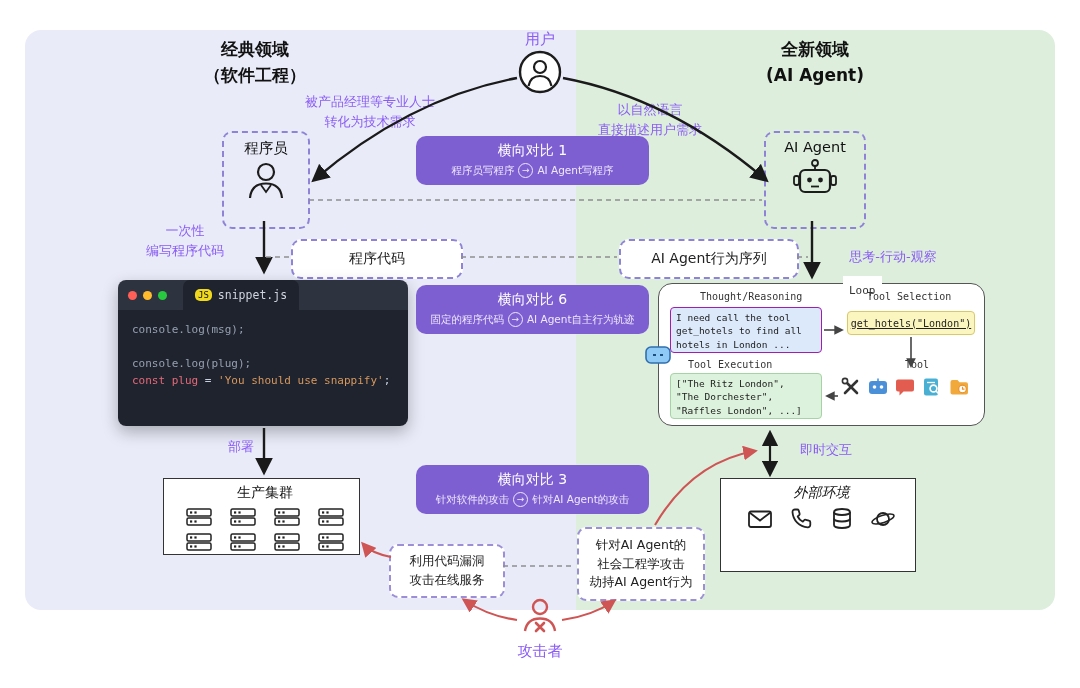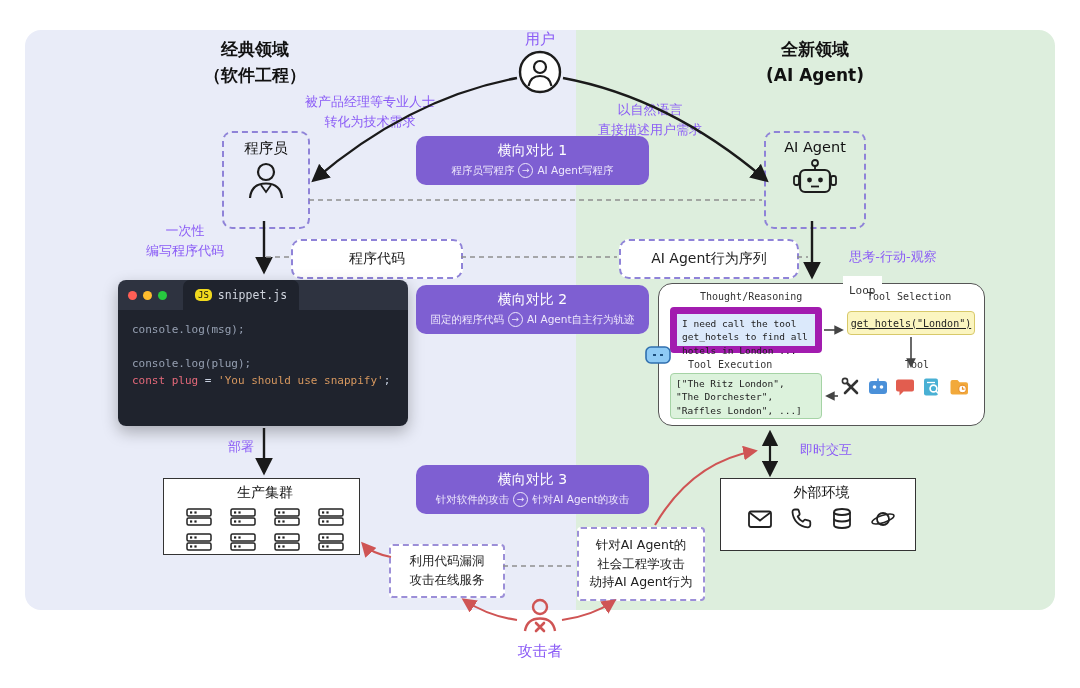--- a/index.html
+++ b/index.html
@@ -65,39 +65,39 @@
   .tok-plain{color:#96a0b2;}
 
   
   .loop-box{position:absolute;left:658px;top:283px;width:327px;height:143px;z-index:2;
     background:#fff;border:1.6px solid #555;border-radius:14px;box-sizing:border-box;}
   .loop-label{position:absolute;left:843px;top:276px;z-index:3;background:#fff;padding:8px 6px;
     font-family:"DejaVu Sans Mono",monospace;font-size:11px;color:#333;}
   .loop-small-label{position:absolute;z-index:3;font-family:"DejaVu Sans Mono",monospace;font-size:10px;color:#333;}
   .mono-box{position:absolute;z-index:3;font-family:"DejaVu Sans Mono","Liberation Mono",monospace;
     border-radius:4px;box-sizing:border-box;}
-  .thought-box{left:670px;top:307px;width:152px;height:46px;background:#dbe9fb;border:7px solid #a21caf;
+  .thought-box{left:670px;top:307px;width:152px;height:46px;background:#dbe9fb;border:1px solid #a21caf;
     font-size:9.5px;line-height:1.42;padding:3px 5px;color:#222;}
   .selection-box{left:847px;top:311px;width:128px;height:24px;background:#fbf5c0;border:1px solid #d8c96a;
     font-size:10px;display:flex;align-items:center;justify-content:center;text-decoration:underline;color:#222;}
   .execution-box{left:670px;top:373px;width:152px;height:46px;background:#dcf2dc;border:1px solid #a5d3a5;
     font-size:9.5px;line-height:1.42;padding:3px 5px;color:#222;}
   .tool-icons{position:absolute;left:840px;top:372px;width:140px;height:30px;z-index:3;
     display:flex;align-items:center;gap:5px;}
   .loop-robot{position:absolute;left:645px;top:344px;z-index:4;}
 
   
   .solid-box{position:absolute;z-index:2;background:#fff;border:1.3px solid #333;box-sizing:border-box;padding-left:7px;}
   .solid-box .box-label{font-size:14px;text-align:center;margin-top:5px;color:#111;}
   .server-grid{display:grid;grid-template-columns:repeat(4,26px);gap:7px 18px;justify-content:center;margin-top:6px;}
   .env-icons{display:flex;justify-content:space-between;padding:4px 18px 0;}
 
   
   .attack-box{
-    position:absolute;z-index:3;border:2px dashed #9c8fd8;border-radius:4px;background:#fff;
+    position:absolute;z-index:3;border:2px dashed #9c8fd8;border-radius:9px;background:#fff;
     display:flex;align-items:center;justify-content:center;font-size:12.5px;line-height:1.5;
     text-align:center;color:#222;
   }
 
   .overlay{position:absolute;left:0;top:0;z-index:4;pointer-events:none;}
   .icon-wrap{display:inline-flex;align-items:center;justify-content:center;}
 </style>
 </head>
 <body>
 
@@ -181,21 +181,21 @@
   </div>
   <div class="editor-body" id="code-body">
       <div class="code-line"><span class="tok-plain">console.log(msg);</span></div>
       <div class="code-line">&nbsp;</div>
       <div class="code-line"><span class="tok-plain">console.log(plug);</span></div>
       <div class="code-line"><span class="tok-kw">const plug</span><span class="tok-op"> = </span><span class="tok-str">'You should use snappify'</span><span class="tok-op">;</span></div>
     </div>
 </div>
 
 <div class="banner" style="left:416px;top:285px;">
-  <div class="banner-title">横向对比 2</div>
+  <div class="banner-title">横向对比 6</div>
   <div class="banner-sub">
     <span>固定的程序代码</span>
     <span class="circle-arrow">→</span>
     <span>AI Agent自主行为轨迹</span>
   </div>
 </div>
 
 <div class="loop-box"></div>
 <div class="loop-label">Loop</div>
 <div class="loop-small-label" style="left:700px;top:291px;">Thought/Reasoning</div>
@@ -348,21 +348,21 @@
           <rect x="8.4" y="3.4" width="2.2" height="2.2" fill="#222"></rect>
           <rect x="4" y="12.4" width="2.2" height="2.2" fill="#222"></rect>
           <rect x="8.4" y="12.4" width="2.2" height="2.2" fill="#222"></rect>
         </svg>
       </span>
   </div>
 </div>
 
 <div class="note" style="left:786px;top:440px;width:80px;">即时交互</div>
 
-<div class="solid-box" style="left:720px;top:478px;width:196px;height:73px;">
+<div class="solid-box" style="left:720px;top:478px;width:196px;height:94px;font-style:italic;">
   <div class="box-label">外部环境</div>
   <div class="env-icons">
     <span class="icon-wrap">
       <svg width="28" height="26" viewBox="0 0 26 26">
         <rect x="2" y="5.5" width="22" height="15.5" rx="2" fill="none" stroke="#222" stroke-width="1.8"></rect>
         <path d="M2.5 6.5 L13 14.5 L23.5 6.5" fill="none" stroke="#222" stroke-width="1.8"></path>
       </svg>
     </span>
     <span class="icon-wrap">
       <svg width="28" height="26" viewBox="0 0 26 26">

